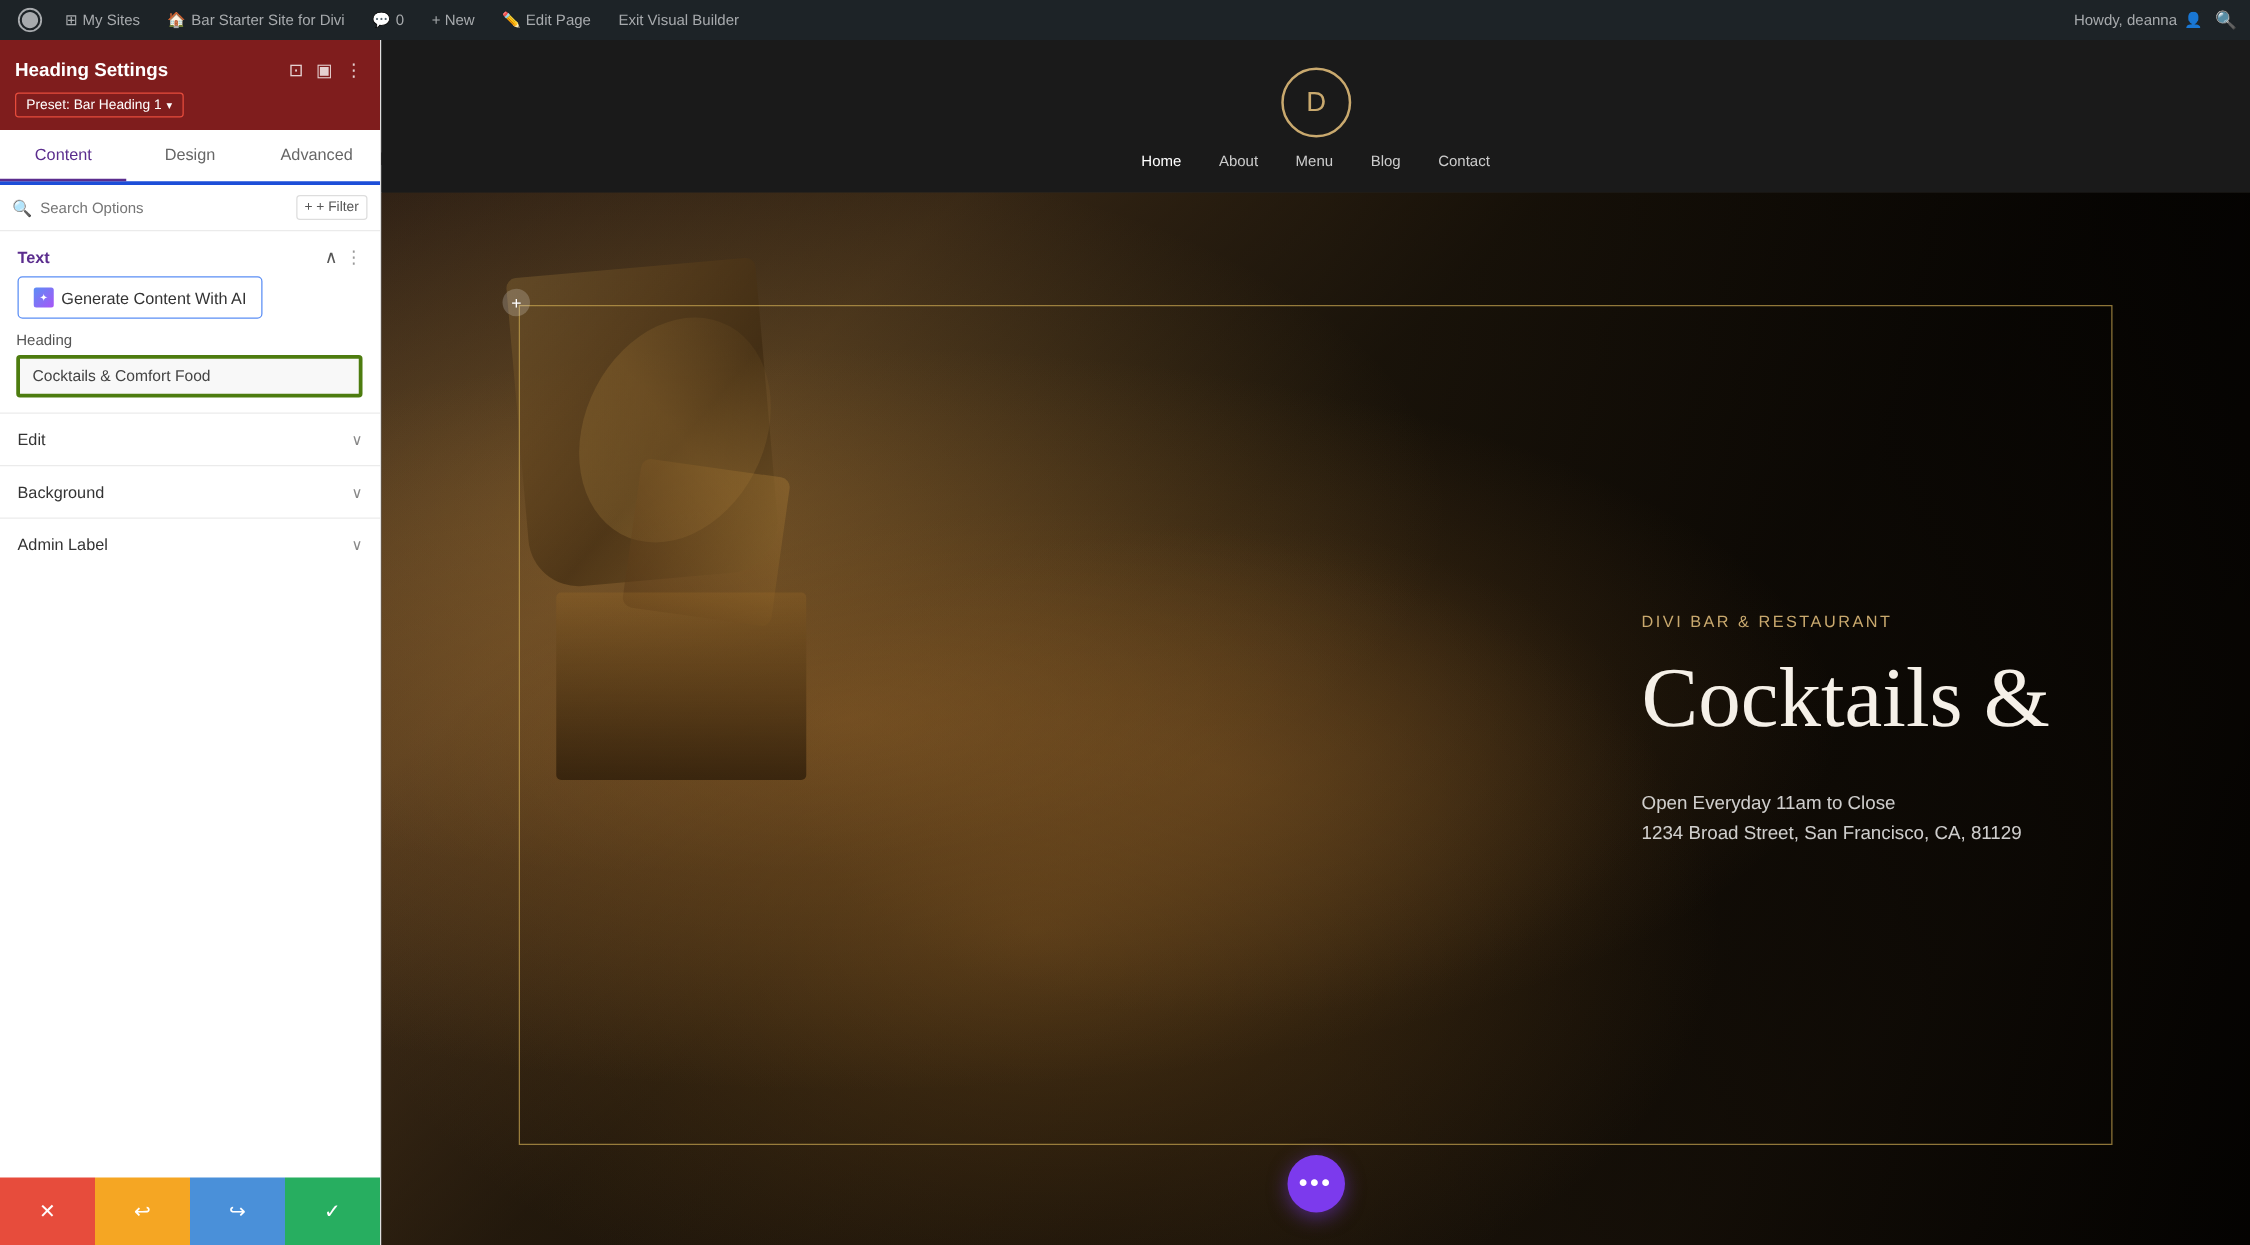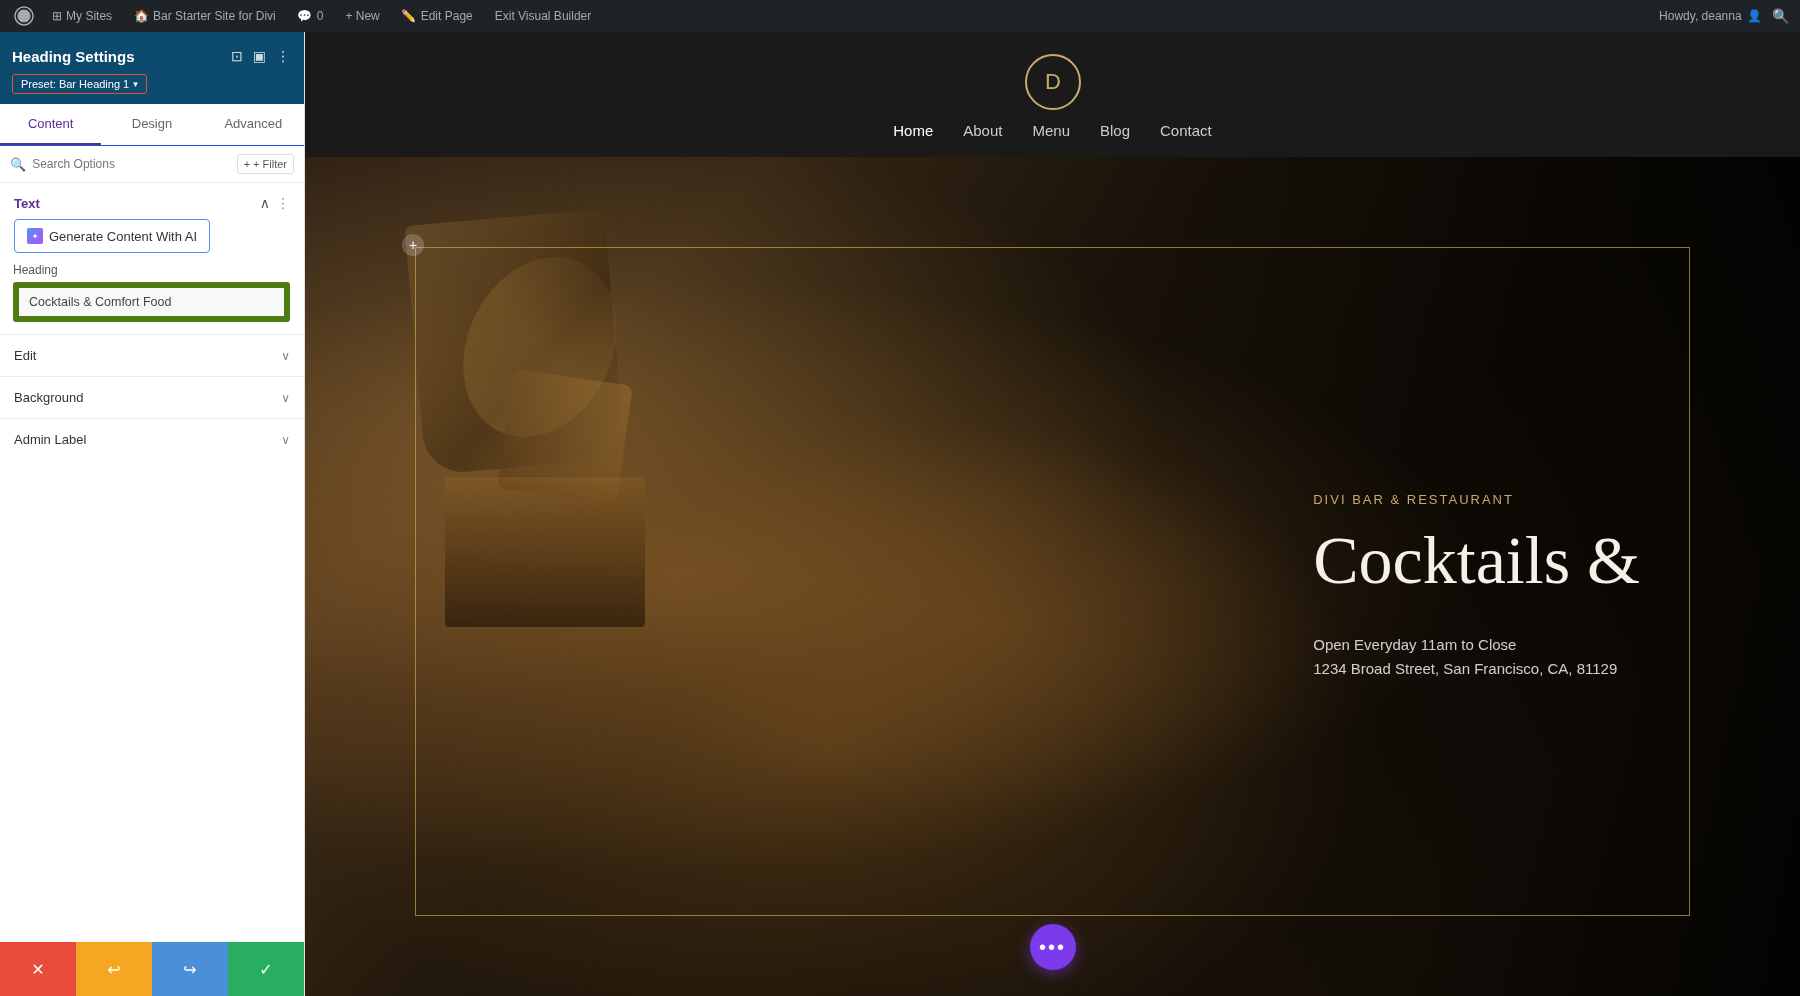--- a/index.html
+++ b/index.html
@@ -44,21 +44,21 @@
       width: 305px;
       background: #fff;
       display: flex;
       flex-direction: column;
       border-right: 1px solid #e0e0e0;
       flex-shrink: 0;
       position: relative;
     }
 
     .sidebar-header {
-      background: #0c4a6e;
+      background: #7f1d1d;
       padding: 14px 12px 10px 12px;
       display: flex;
       flex-direction: column;
       gap: 8px;
     }
     .sidebar-title-row {
       display: flex;
       align-items: center;
       justify-content: space-between;
     }
@@ -88,21 +88,21 @@
       align-items: center;
       gap: 4px;
       width: fit-content;
       cursor: pointer;
     }
     .preset-badge .caret { font-size: 9px; }
 
     
     .sidebar-tabs {
       display: flex;
-      border-bottom: 1px solid #1d4ed8;
+      border-bottom: 3px solid #1d4ed8;
       background: #fff;
     }
     .sidebar-tab {
       flex: 1;
       padding: 12px 0;
       text-align: center;
       font-size: 13px;
       color: #666;
       cursor: pointer;
       border-bottom: 2px solid transparent;
@@ -204,21 +204,21 @@
       padding: 0 14px 12px 13px;
     }
     .field-label {
       font-size: 12px;
       color: #555;
       margin-bottom: 5px;
     }
     .field-input {
       width: 100%;
       padding: 7px 10px;
-      border: 6px solid #4d7c0f;
+      border: 3px solid #4d7c0f;
       border-radius: 3px;
       font-size: 12.5px;
       color: #444;
       background: #f8f8f8;
       outline: none;
     }
 
     
     .collapsible-section {
       border-top: 1px solid #ebebeb;
@@ -290,21 +290,21 @@
       font-weight: 300;
       letter-spacing: -1px;
     }
     .site-nav-links {
       display: flex;
       gap: 30px;
       align-items: center;
     }
     .nav-link {
       color: #ccc;
-      font-size: 15px;
+      font-size: 12px;
       text-decoration: none;
       cursor: pointer;
       text-align: center;
     }
     .nav-link.active { color: #fff; }
 
     
     .hero-section {
       flex: 1;
       position: relative;

